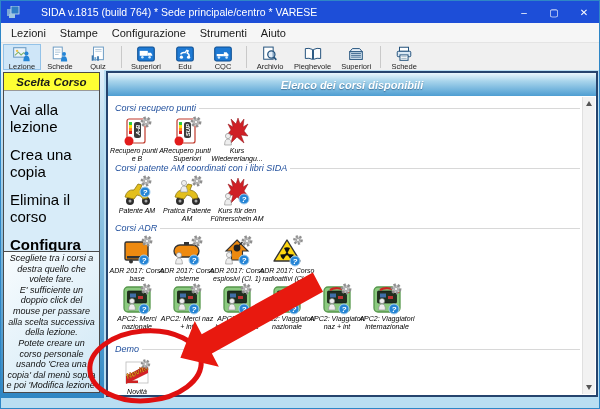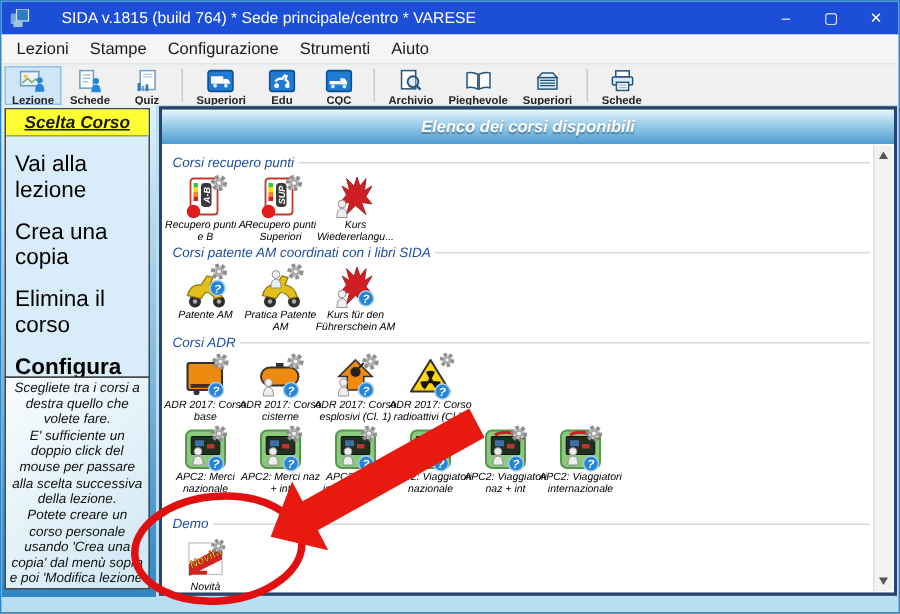--- a/index.html
+++ b/index.html
@@ -13,35 +13,35 @@
   .title-text{white-space:nowrap;overflow:hidden;}
   .win-controls{margin-left:auto;display:flex;height:100%;}
   .win-btn{width:30px;display:flex;align-items:center;justify-content:center;
     font-size:10px;color:#fff;}
   
   .menubar{height:19px;background:#f6f6f6;display:flex;align-items:center;
     font-size:11px;color:#1a1a1a;padding-left:3px;border-bottom:1px solid #e4e4e4;}
   .menu-item{padding:0 7px;}
   
   .toolbar{height:28px;background:#f0f0f0;display:flex;align-items:stretch;
-    padding:1px 2px;box-sizing:border-box;font-weight:bold;}
+    padding:1px 2px;box-sizing:border-box;}
   .tbtn{display:flex;flex-direction:column;align-items:center;justify-content:space-between;
     padding:1px 4px 0;font-size:7.5px;color:#222;min-width:28px;border:1px solid transparent;}
   .tbtn.active{background:#cfe6f8;border:1px solid #93c2e8;}
   .tbtn .ticon svg{width:18px;height:16px;display:block;}
   .tlabel{white-space:nowrap;}
   .tsep{width:1px;background:#c9c9c9;margin:2px 4px;}
   
   .workspace{position:absolute;top:69px;left:0;right:0;bottom:0;background:#b9def2;}
   .sidebar-col{position:absolute;left:0;top:0;width:103px;height:328px;
     background:linear-gradient(180deg,#e2f1fb 0%,#8fc3e2 45%,#2f86c3 100%);}
   .choice-box{position:absolute;left:2px;top:2px;width:97px;height:180px;
     background:#d8ecf9;border:1px solid #4a4a4a;box-sizing:border-box;}
   .choice-title{height:17px;background:#feff33;display:flex;align-items:center;justify-content:center;
-    font-size:11.5px;font-weight:bold;font-style:italic;color:#1a1a1a;border-bottom:1px solid #999;text-decoration:underline;}
+    font-size:11.5px;font-weight:bold;font-style:italic;color:#1a1a1a;border-bottom:1px solid #999;}
   .choice-links{padding:10px 6px 0;}
   .slink{font-size:15px;color:#000;margin-bottom:11px;cursor:default;}
   .slink.bold{font-weight:bold;}
   .help-box{position:absolute;left:2px;top:181px;width:97px;height:142px;
     background:linear-gradient(135deg,#f8fcfe 0%,#cfe7f5 100%);
     border:1px solid #4a4a4a;box-sizing:border-box;display:flex;align-items:center;justify-content:center;}
   .help-text{font-size:9px;font-style:italic;text-align:center;line-height:1.18;
     white-space:pre-line;padding:0 2px;color:#111;}
   
   .main-panel{position:absolute;left:105px;top:1px;width:492px;height:326px;

